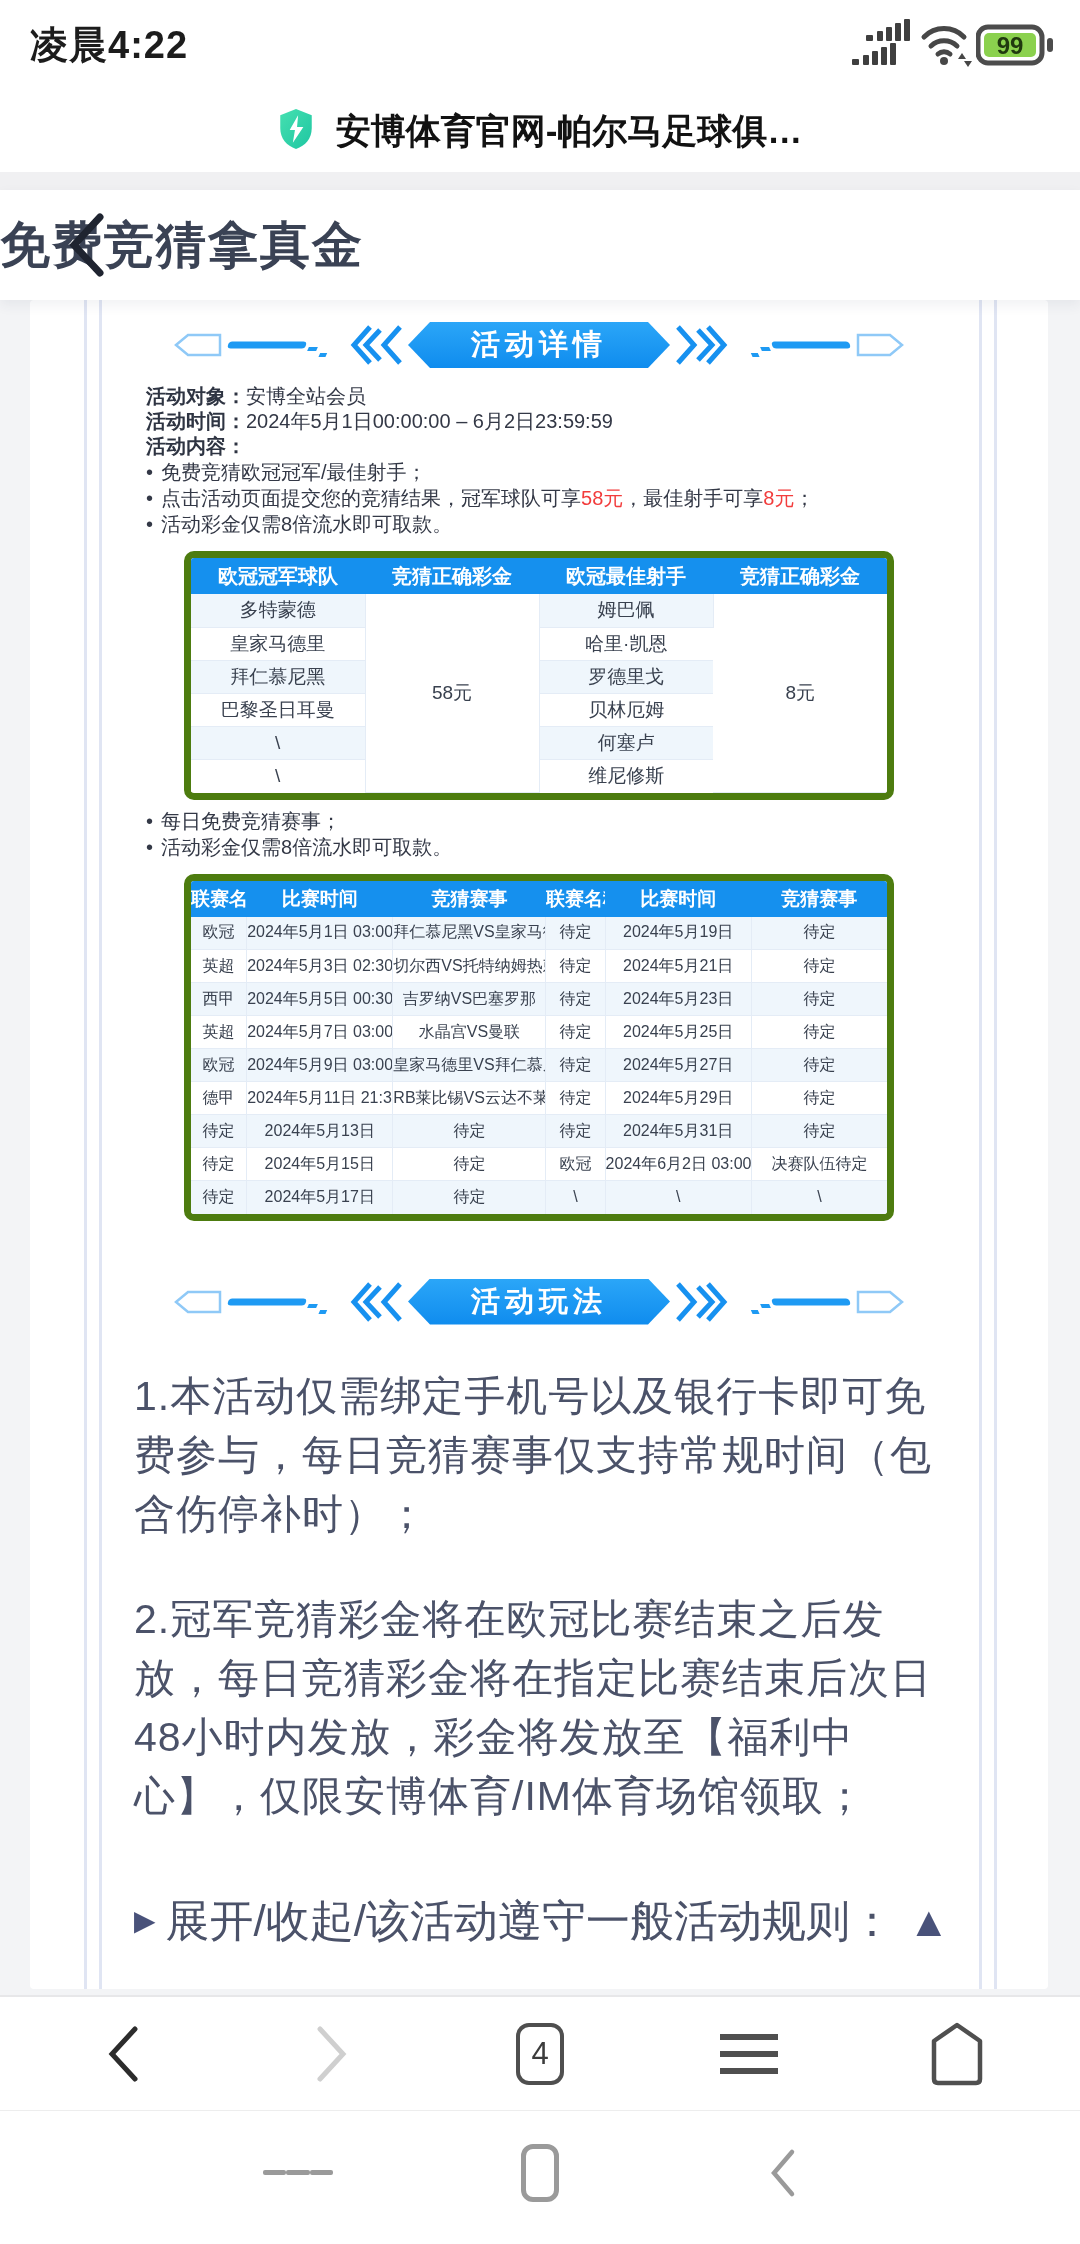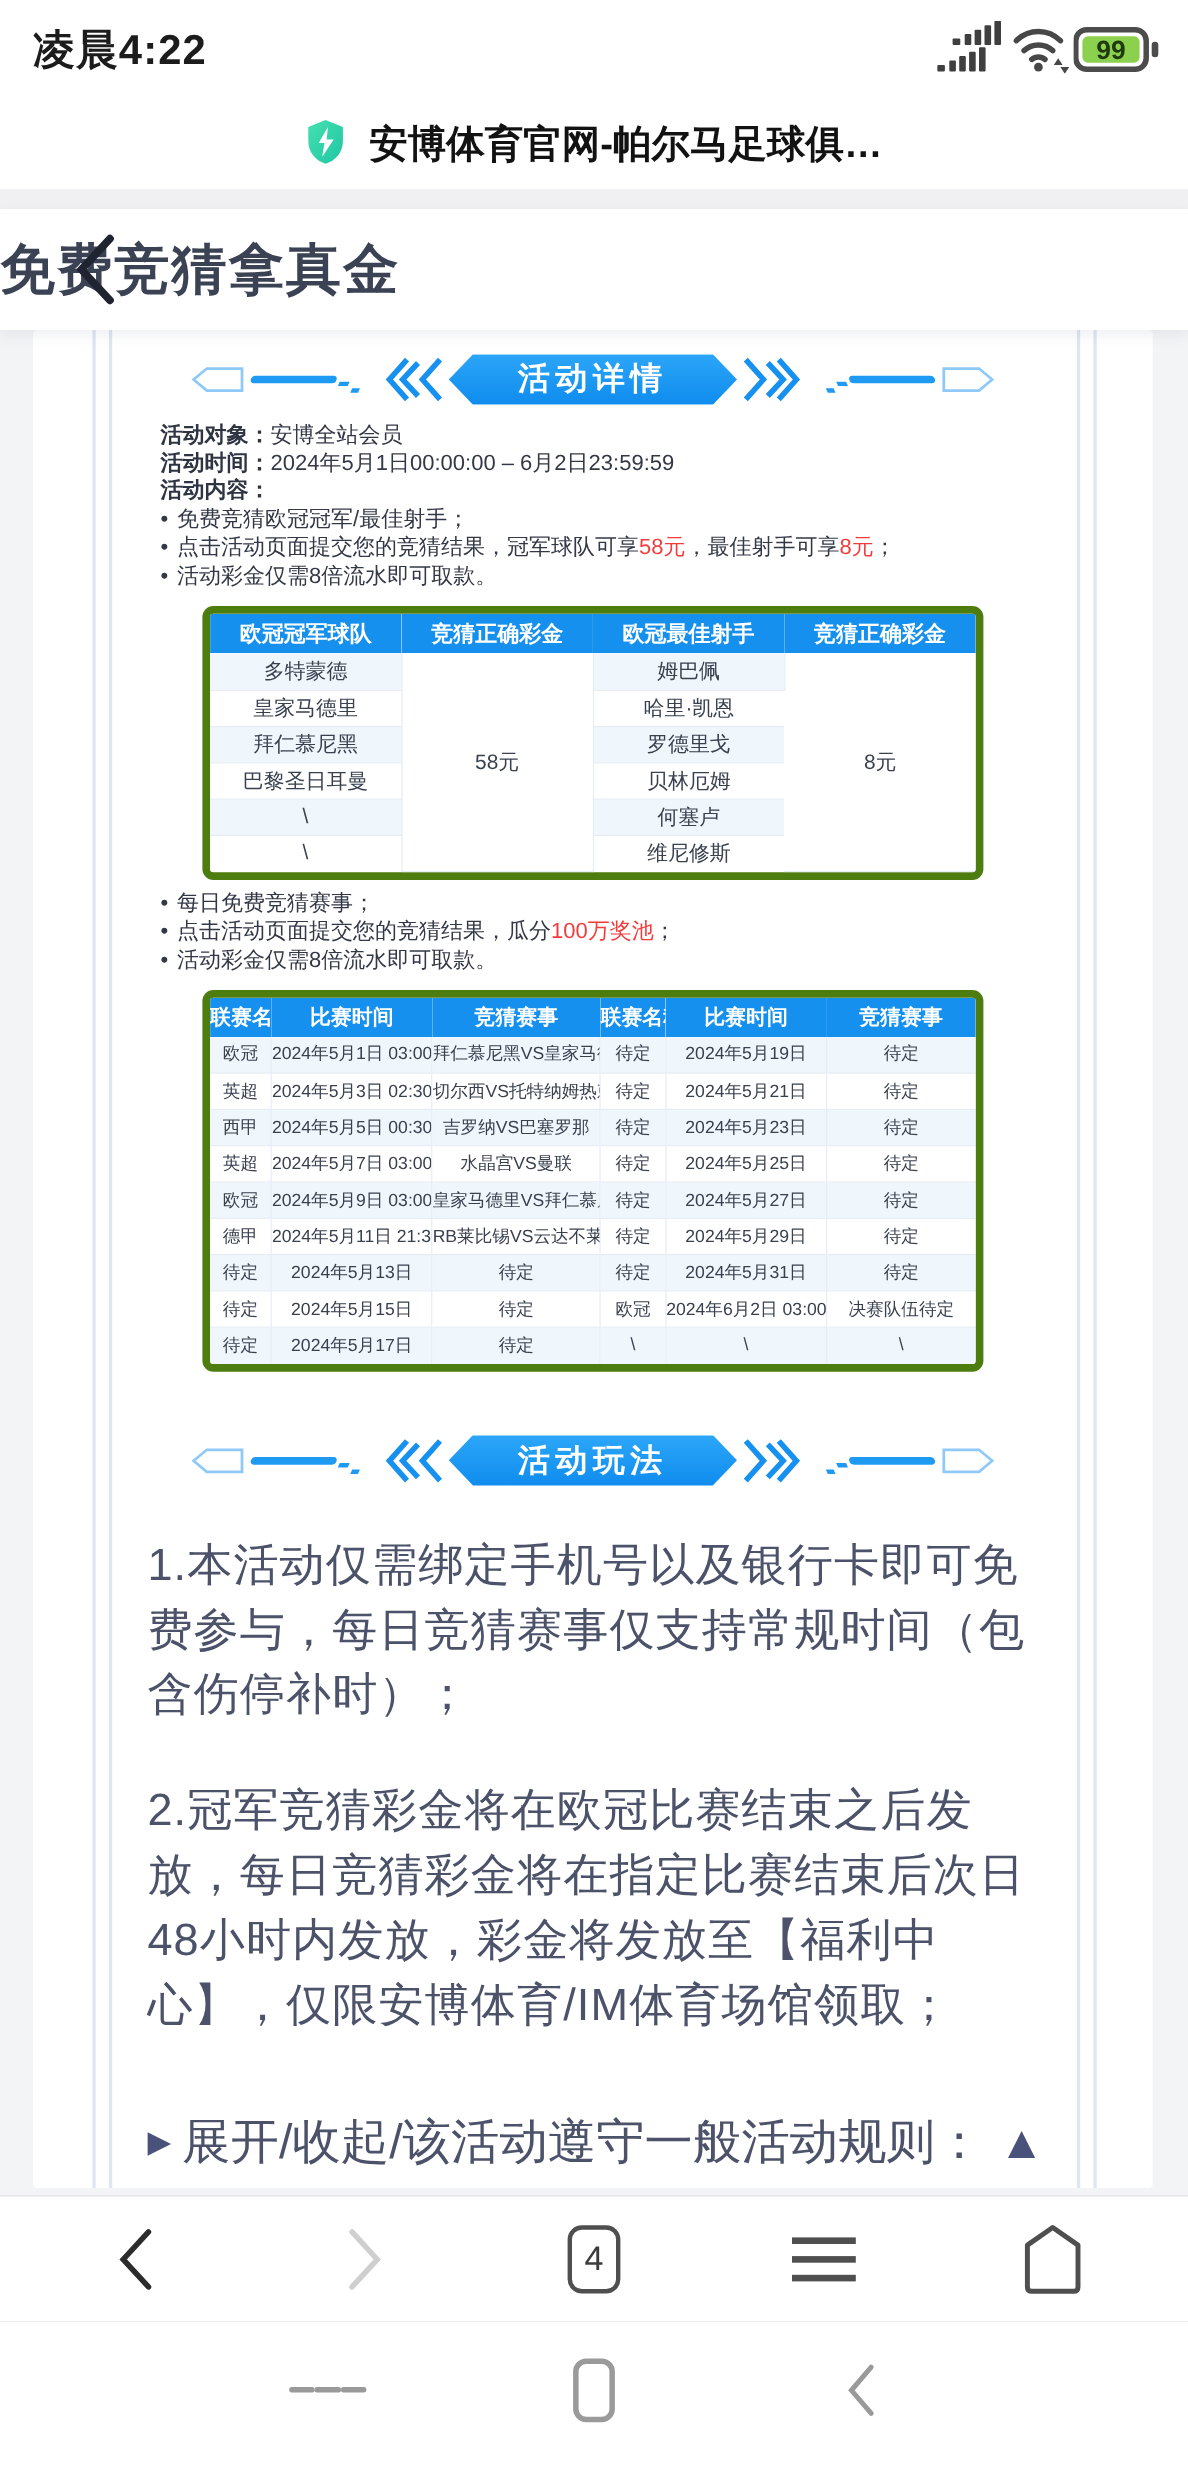--- a/index.html
+++ b/index.html
@@ -262,21 +262,20 @@
               <tr>
                 <td>\</td>
                 <td>维尼修斯</td>
               </tr>
             </tbody>
         </table>
       </div>
 
       <div class="bullet-list" style="margin-top:8px;">
           <div class="bullet-line"><span class="dot">•</span><span>每日免费竞猜赛事；</span></div>
-          <div class="bullet-line"><span class="dot">•</span><span>点击活动页面提交您的竞猜结果，瓜分</span><span class="red">100万奖池</span><span>；</span></div>
           <div class="bullet-line"><span class="dot">•</span><span>活动彩金仅需8倍流水即可取款。</span></div>
         </div>
 
       <div class="tbl-wrap">
         <table class="t2" id="tbl2">
           <colgroup>
               <col style="width:8%">
               <col style="width:21%">
               <col style="width:22%">
               <col style="width:8.5%">

